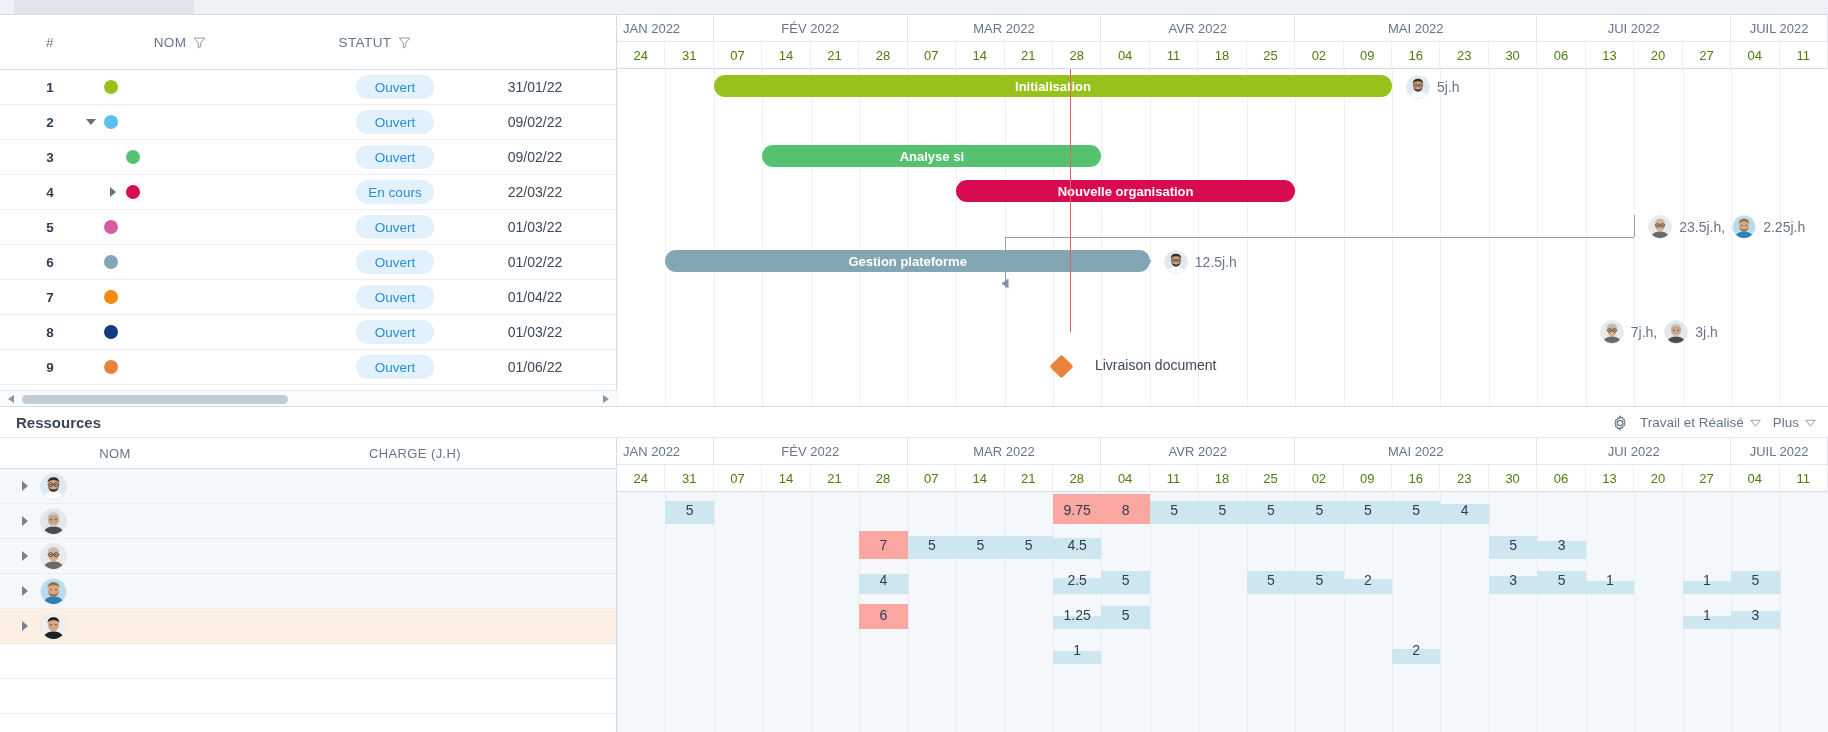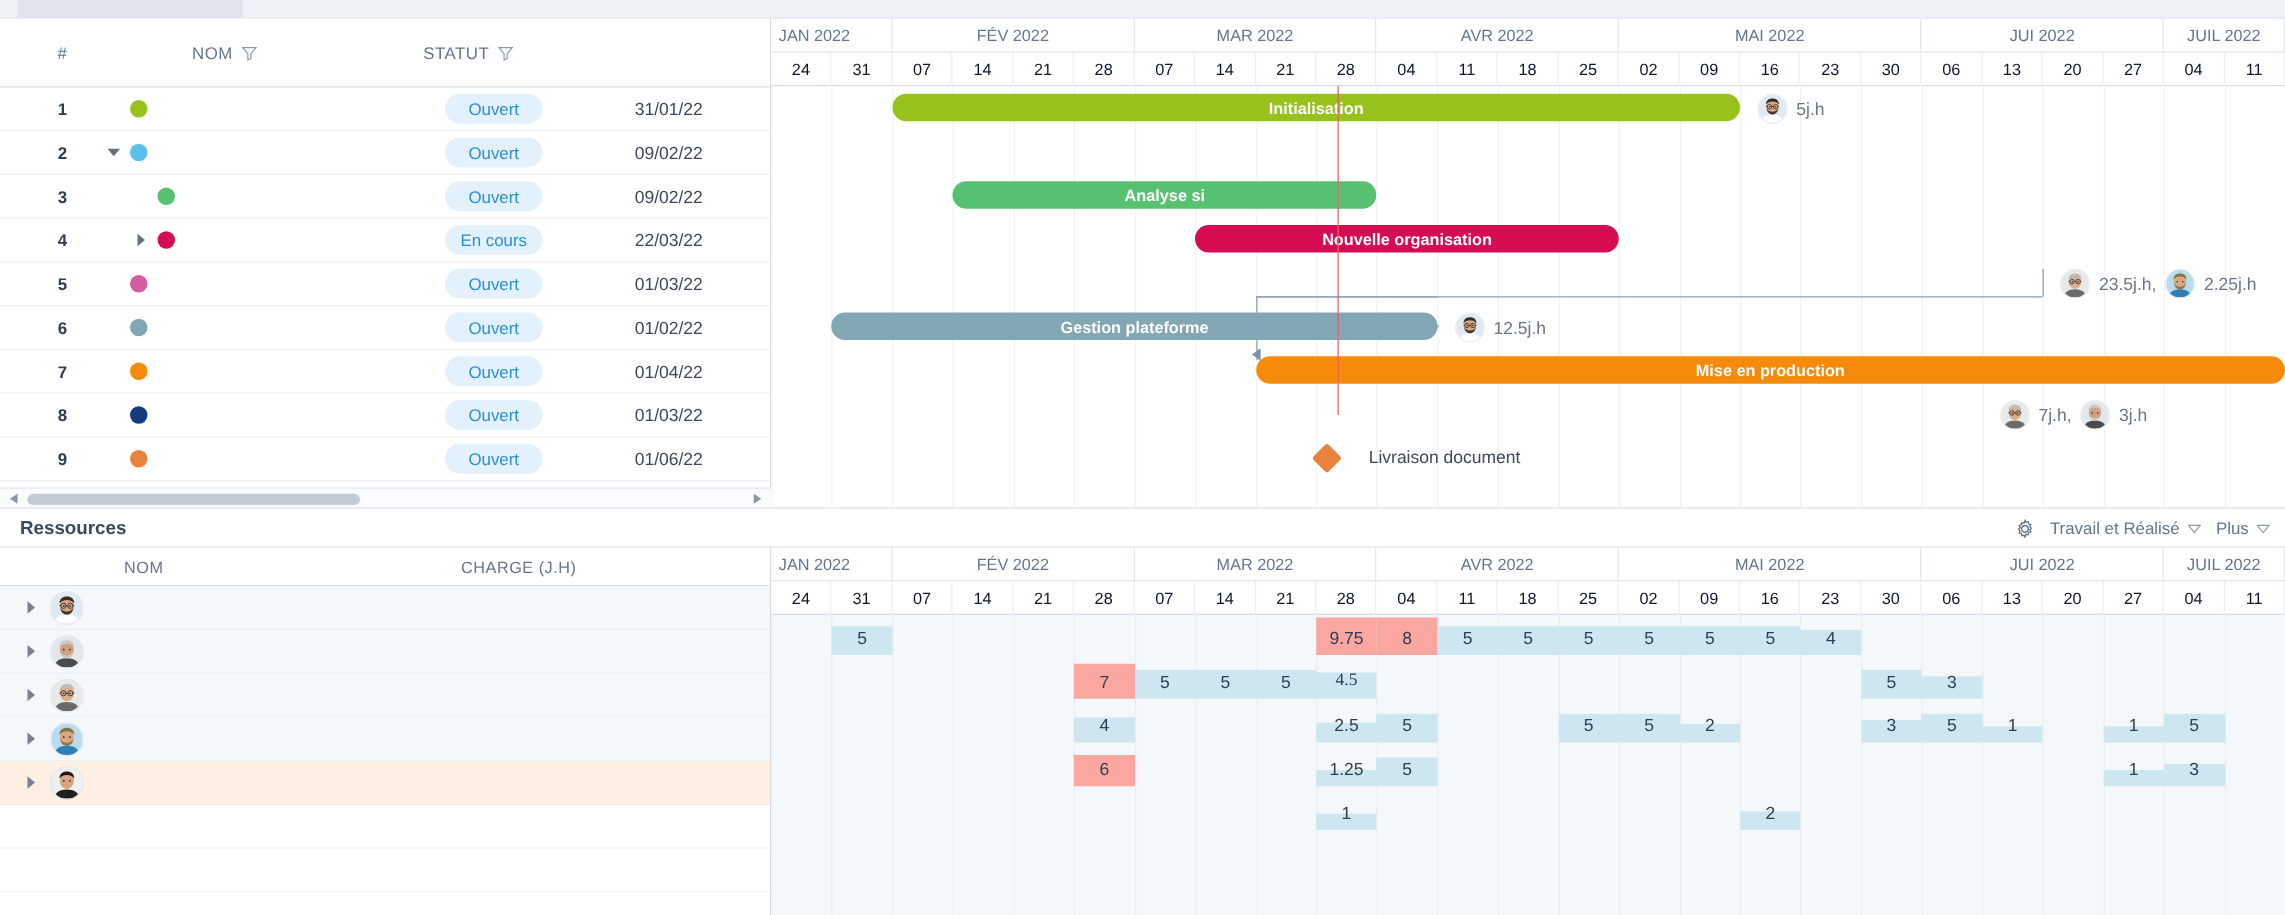--- a/index.html
+++ b/index.html
@@ -61,21 +61,21 @@
   .hs-right::before { right:0; border-left:6px solid #8a94a3; }
 
   
   .tl { position:absolute; left:617px; top:0; width:1211px; height:392px; background:#fff; overflow:hidden; }
   .tl-months { position:relative; height:27px; border-bottom:1px solid #e2e7ee; }
   .tl-month { position:absolute; top:0; height:27px; line-height:27px; text-align:center;
               font-size:13px; color:#66758c; border-right:1px solid #e2e7ee; }
   .tl-month.first { text-align:left; padding-left:6px; }
   .tl-weeks { position:relative; height:27px; border-bottom:1px solid #d7dde6; }
   .tl-week { position:absolute; top:0; height:27px; line-height:27px; text-align:center;
-             font-size:13px; color:#0f172a; border-right:1px solid #eceff4; }
+             font-size:13px; color:#4d7c0f; border-right:1px solid #eceff4; }
   .tl-body { position:relative; height:338px; }
   .tl-vline { position:absolute; top:0; bottom:0; width:1px; background:#f0f2f6; }
 
   .bar { position:absolute; height:22px; top:6px; border-radius:11px; display:flex;
          align-items:center; justify-content:center; color:#fff; font-weight:bold; font-size:13px;
          white-space:nowrap; }
   .today { position:absolute; top:0; bottom:0; width:1.5px; background:#e8606a; z-index:5; }
 
   .effort { position:absolute; display:flex; align-items:center; gap:7px; height:35px; }
   .avatar { width:24px; height:24px; border-radius:50%; flex:0 0 24px;
@@ -319,21 +319,20 @@
           <div class="tl-vline" style="left: 968.8px;"></div>
           <div class="tl-vline" style="left: 1017.24px;"></div>
           <div class="tl-vline" style="left: 1065.68px;"></div>
           <div class="tl-vline" style="left: 1114.12px;"></div>
           <div class="tl-vline" style="left: 1162.56px;"></div>
           <div class="today" style="left: 452.914px; height: 263px;"></div>
           <div class="bar" style="left: 96.88px; width: 678.16px; top: 6px; background: rgb(150, 194, 27);">Initialisation</div>
           <div class="bar" style="left: 145.32px; width: 339.08px; top: 76px; background: rgb(86, 194, 113);">Analyse si</div>
           <div class="bar" style="left: 339.08px; width: 339.08px; top: 111px; background: rgb(214, 11, 82);">Nouvelle organisation</div>
           <div class="bar" style="left: 48.44px; width: 484.4px; top: 181px; background: rgb(130, 166, 180);">Gestion plateforme</div>
-          <div class="bar" style="left: 387.52px; width: 823.48px; top: 216px; background: rgb(246, 138, 10);">Mise en production</div>
           <div class="milestone" style="left: 435.96px; top: 289px; background: rgb(232, 130, 60);"></div>
           <div class="ms-label" style="left: 477.96px; top: 288px;">Livraison document</div>
           <div class="dep" style="left: 532.84px; top: 191px; width: 1px; height: 2px; background: rgb(139, 160, 184);"></div>
           <div class="dep" style="left: 387.52px; top: 168px; width: 145.32px; height: 1px; background: rgb(139, 160, 184);"></div>
           <div class="dep" style="left: 387.52px; top: 168px; width: 1px; height: 51px; background: rgb(139, 160, 184);"></div>
           <div class="arrowhead" style="left: 383.02px; top: 211px; transform: rotate(90deg);"></div>
           <div class="dep" style="left: 1017.24px; top: 146px; width: 1px; height: 22px; background: rgb(139, 160, 184);"></div>
           <div class="dep" style="left: 387.52px; top: 168px; width: 629.72px; height: 1px; background: rgb(139, 160, 184);"></div>
           <div class="effort" style="left: 789.04px; top: 0px;">
             <span class="avatar">
@@ -642,21 +641,21 @@
           <div class="rcell" style="left: 823.48px; width: 48.44px; top: 0px;">4</div>
           <div class="rblock over" style="left: 242.2px; width: 48.44px; top: 39px; height: 28px;"></div>
           <div class="rcell" style="left: 242.2px; width: 48.44px; top: 35px;">7</div>
           <div class="rblock" style="left: 290.64px; width: 48.44px; top: 44px; height: 23px;"></div>
           <div class="rcell" style="left: 290.64px; width: 48.44px; top: 35px;">5</div>
           <div class="rblock" style="left: 339.08px; width: 48.44px; top: 44px; height: 23px;"></div>
           <div class="rcell" style="left: 339.08px; width: 48.44px; top: 35px;">5</div>
           <div class="rblock" style="left: 387.52px; width: 48.44px; top: 44px; height: 23px;"></div>
           <div class="rcell" style="left: 387.52px; width: 48.44px; top: 35px;">5</div>
           <div class="rblock" style="left: 435.96px; width: 48.44px; top: 46px; height: 21px;"></div>
-          <div class="rcell" style="left: 435.96px; width: 48.44px; top: 35px; font-family: Liberation Serif, serif;">4.5</div>
+          <div class="rcell" style="left: 435.96px; width: 48.44px; top: 35px;">4.5</div>
           <div class="rblock" style="left: 871.92px; width: 48.44px; top: 44px; height: 23px;"></div>
           <div class="rcell" style="left: 871.92px; width: 48.44px; top: 35px;">5</div>
           <div class="rblock" style="left: 920.36px; width: 48.44px; top: 49px; height: 18px;"></div>
           <div class="rcell" style="left: 920.36px; width: 48.44px; top: 35px;">3</div>
           <div class="rblock" style="left: 242.2px; width: 48.44px; top: 82px; height: 20px;"></div>
           <div class="rcell" style="left: 242.2px; width: 48.44px; top: 70px;">4</div>
           <div class="rblock" style="left: 435.96px; width: 48.44px; top: 86px; height: 16px;"></div>
           <div class="rcell" style="left: 435.96px; width: 48.44px; top: 70px;">2.5</div>
           <div class="rblock" style="left: 484.4px; width: 48.44px; top: 79px; height: 23px;"></div>
           <div class="rcell" style="left: 484.4px; width: 48.44px; top: 70px;">5</div>

